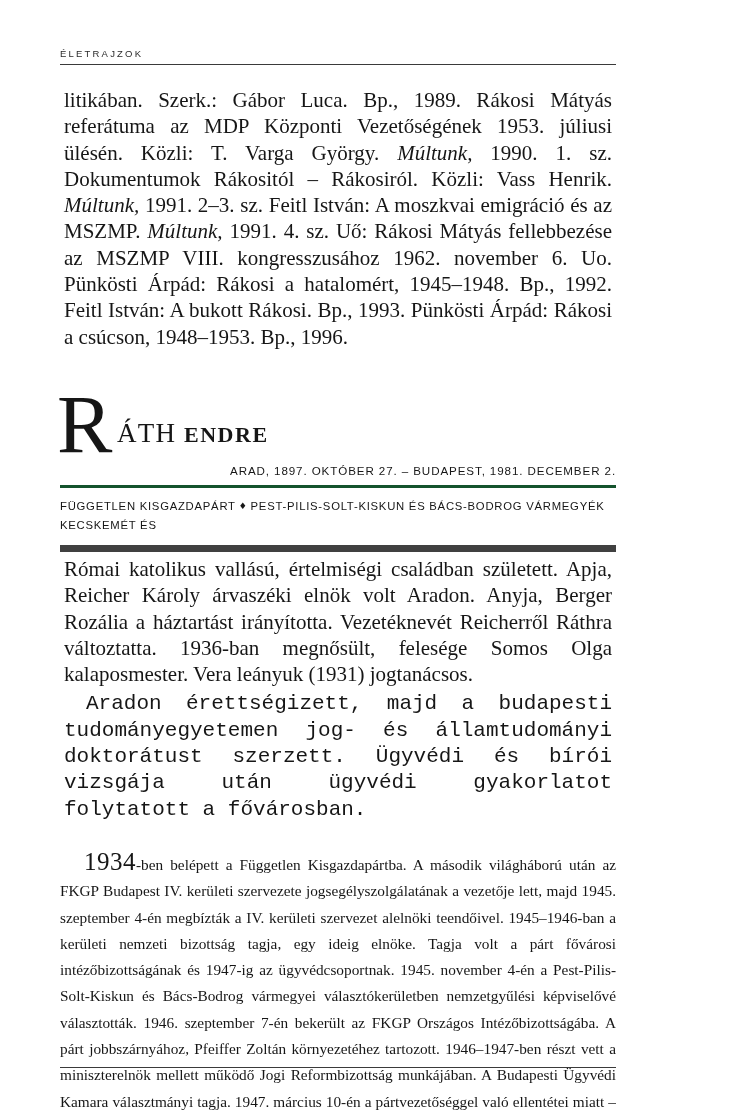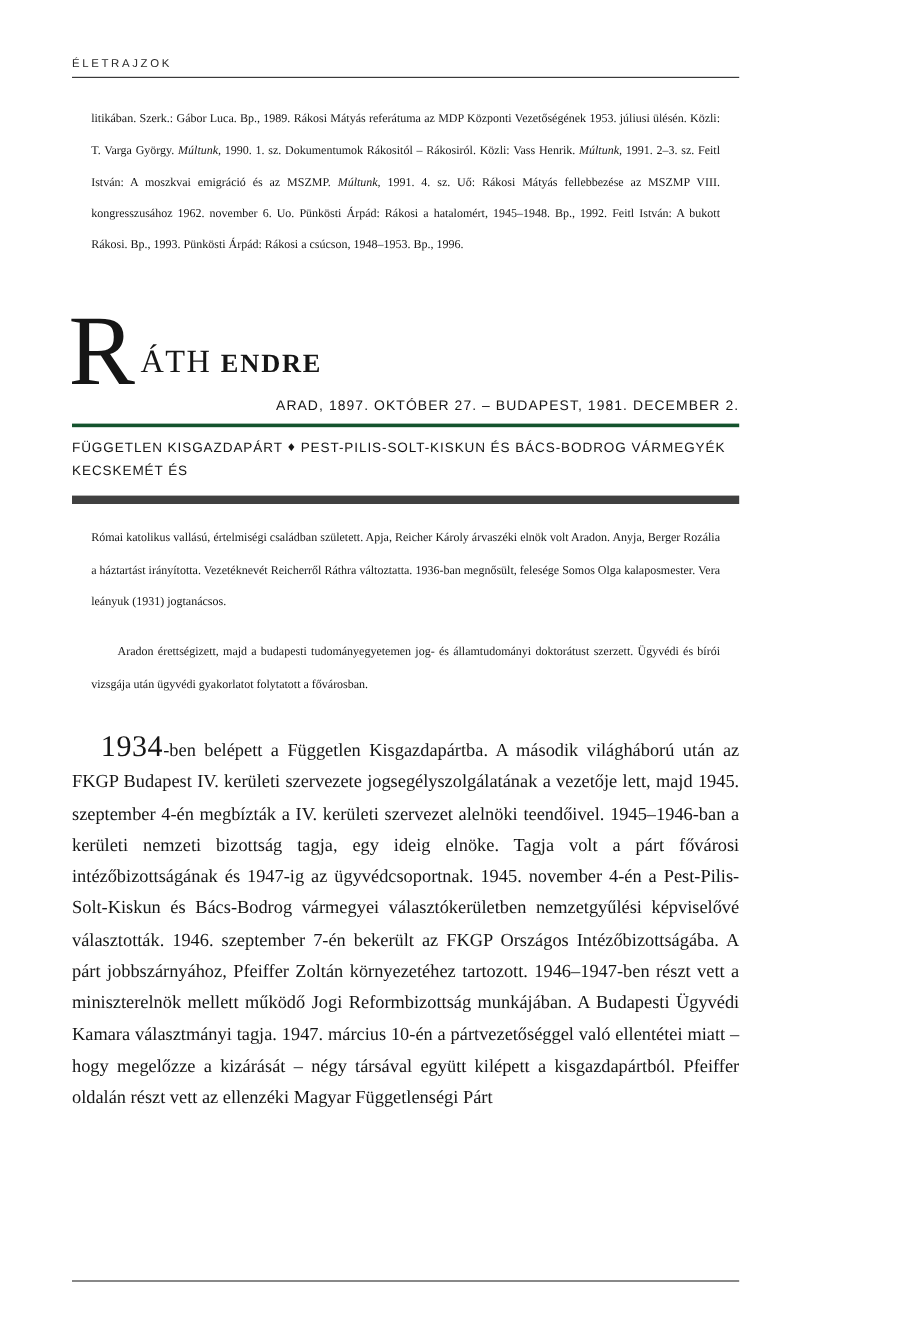--- a/index.html
+++ b/index.html
@@ -33,28 +33,28 @@
     text-transform: uppercase;
     margin-bottom: 5px;
   }
   .rule-top {
     border-top: 1px solid #3a3a3a;
     margin: 0 0 22px 0;
   }
 
   
   p.body {
-    font-size: 10px;
+    font-size: 21px;
     line-height: 26.3px;
     text-align: justify;
-    margin: 16px;
+    margin: 4px;
     text-indent: 0;
     hyphens: manual;
   }
-  p.body.indent { text-indent: 22px; }
+  p.body.indent { text-indent: 22px; font-family: Liberation Mono, monospace; }
 
   .src-block {
     position: relative;
   }
   .src-sign {
     font-family: "Liberation Sans", sans-serif;
     font-size: 12px;
     letter-spacing: 0.5px;
   }
   .sign-line {

